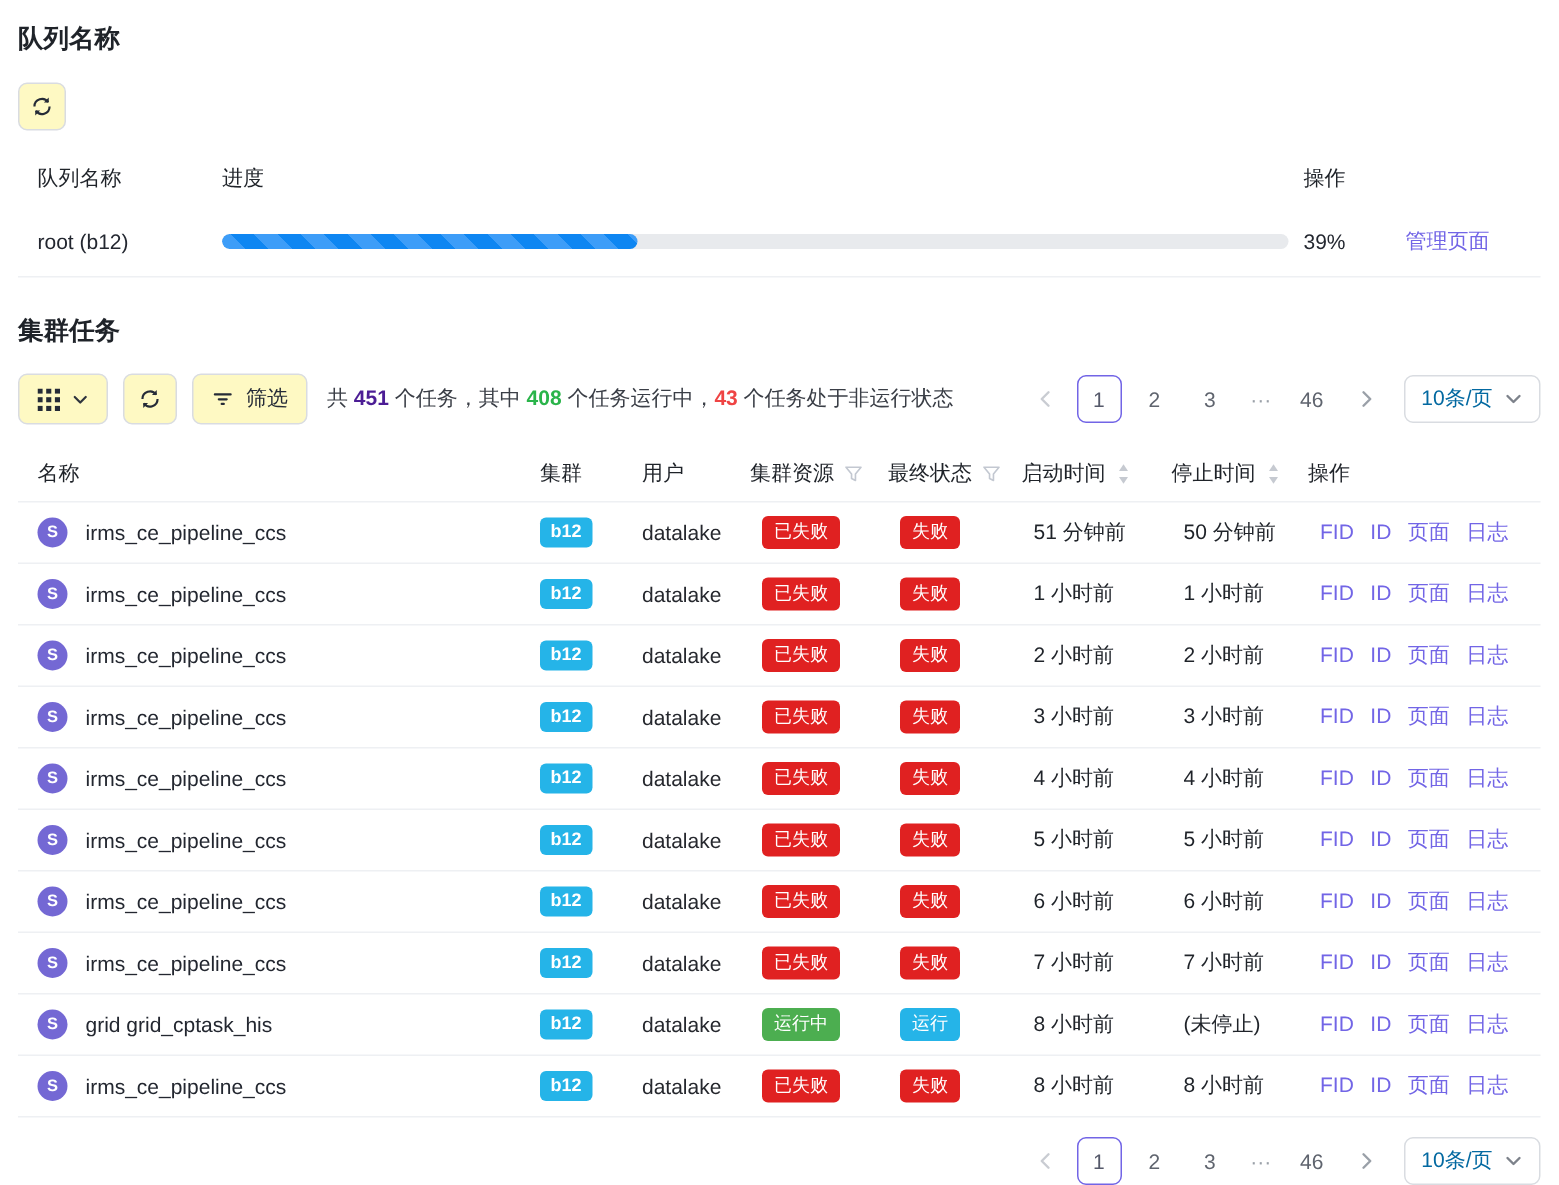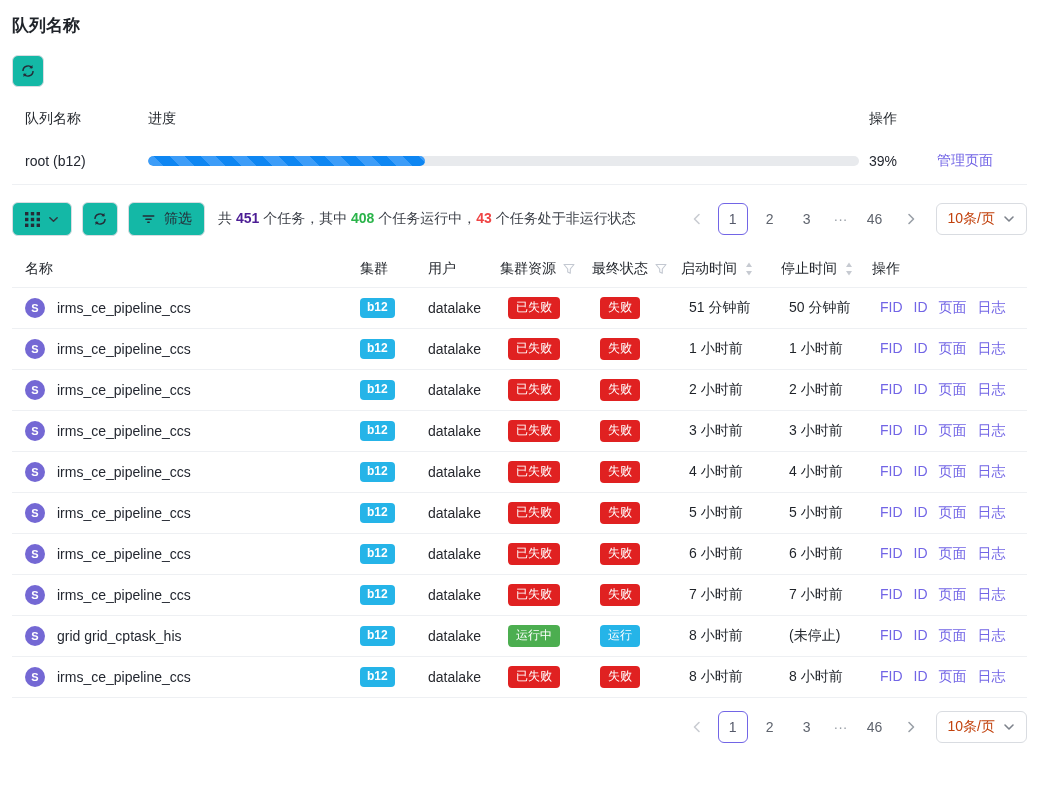--- a/index.html
+++ b/index.html
@@ -9,21 +9,21 @@
     font-family:"Liberation Sans","DejaVu Sans",sans-serif;
     color:#232730; font-size:14px; overflow:hidden;
   }
   .page { padding:14px 12px 0 12px; }
 
   .section-title { font-size:17px; font-weight:700; color:#1f2329; padding-left:0; }
 
   
   .btn {
     display:inline-flex; align-items:center; justify-content:center; gap:8px;
-    background:#14b8a6; border:1px solid #d9dce1; border-radius:6px;
+    background:#fef9c3; border:1px solid #d9dce1; border-radius:6px;
     height:34px; padding:0 12px; cursor:pointer; color:#252b37; font-size:14px;
   }
   .btn.square { width:36px; padding:0; }
   .icon-btn-row { margin-top:18px; }
   .btn.sm { height:32px; width:32px; padding:0; }
 
   
   .res-table { margin-top:14px; }
   .res-grid { display:grid; grid-template-columns:123px 721px 68px 1fr; align-items:center; padding-left:13px; }
   .res-head { height:36px; font-weight:500; color:#1f2329; }
@@ -47,21 +47,21 @@
   .pagination { margin-left:auto; display:flex; align-items:center; gap:7px; }
   .pg-arrow { width:28px; height:32px; display:flex; align-items:center; justify-content:center; cursor:pointer; }
   .pg-item {
     min-width:30px; height:32px; display:flex; align-items:center; justify-content:center;
     border-radius:6px; color:#5f646e; cursor:pointer; font-size:14px;
   }
   .pg-item.active { border:1px solid #7265e6; background:#fff; color:#55596a; }
   .pg-dots { color:#9aa0a8; cursor:pointer; min-width:24px; text-align:center; }
   .pg-size {
     display:flex; align-items:center; gap:8px; border:1px solid #d9dce1; border-radius:6px;
-    height:32px; padding:0 11px; margin-left:4px; cursor:pointer; color:#c2410c;
+    height:32px; padding:0 11px; margin-left:4px; cursor:pointer; color:#0369a1;
   }
 
   
   .tasks-table { margin-top:14px; }
   .task-grid {
     display:grid;
     grid-template-columns:335px 68px 72px 92px 89px 100px 91px 1fr;
     align-items:center; padding-left:13px;
   }
   .task-head { height:38px; border-bottom:1px solid #eef0f3; font-weight:500; color:#1f2329; }
@@ -115,20 +115,21 @@
       <div class="res-cell">
         <div class="progress-track">
           <div class="progress-fill" id="res-progress-fill" style="width: 39%;"></div>
         </div>
       </div>
       <div>39%</div>
       <div><a class="link">管理页面</a></div>
     </div>
   </div>
 
+  <div class="section-title tasks-title">集群任务</div>
 
   <div class="toolbar">
     <button class="btn">
       <svg width="15" height="15" viewBox="0 0 15 15">
         <g fill="#252b37">
           <rect x="0" y="0" width="3.4" height="3.4"></rect>
             <rect x="5.8" y="0" width="3.4" height="3.4"></rect>
             <rect x="11.6" y="0" width="3.4" height="3.4"></rect>
           <rect x="0" y="5.8" width="3.4" height="3.4"></rect>
             <rect x="5.8" y="5.8" width="3.4" height="3.4"></rect>

